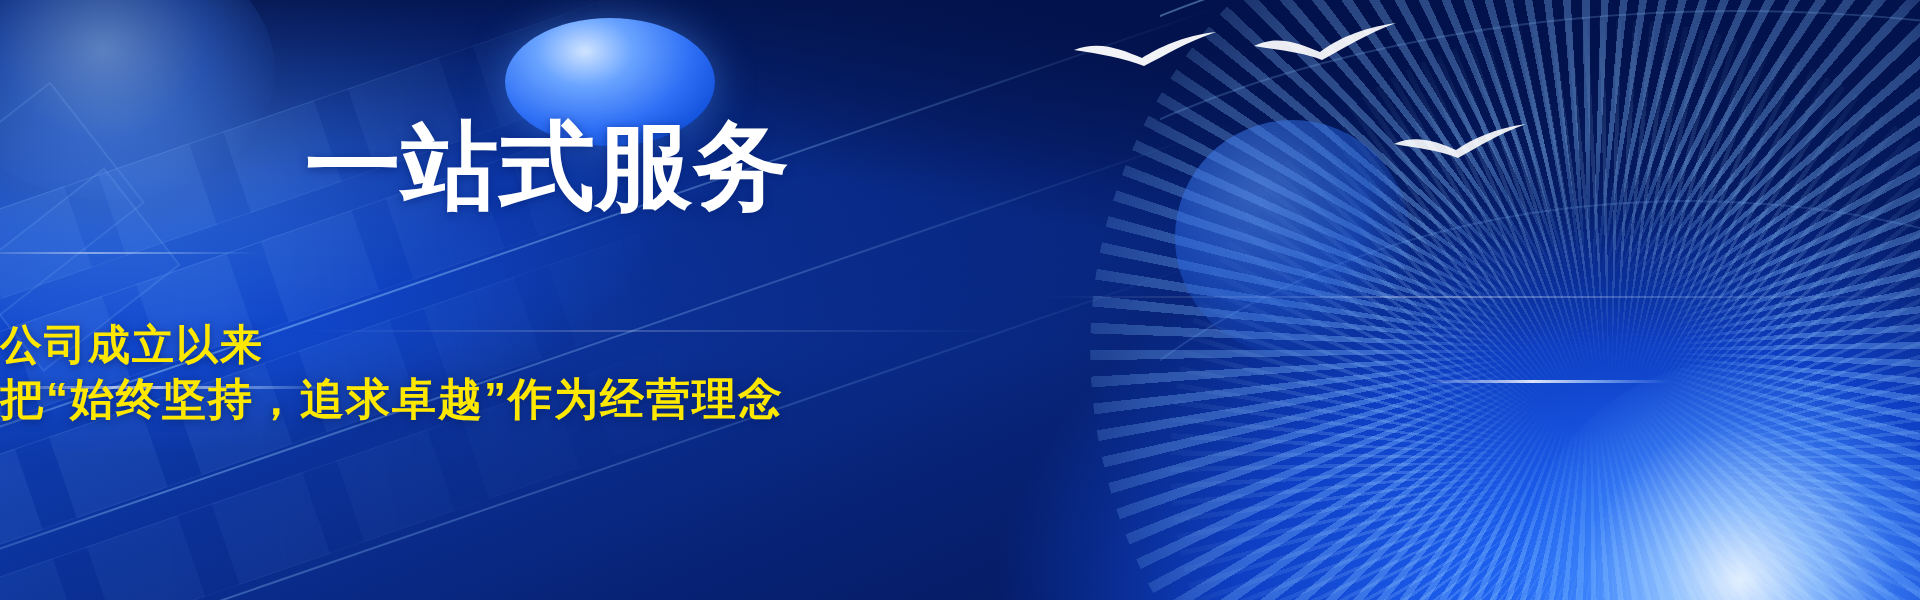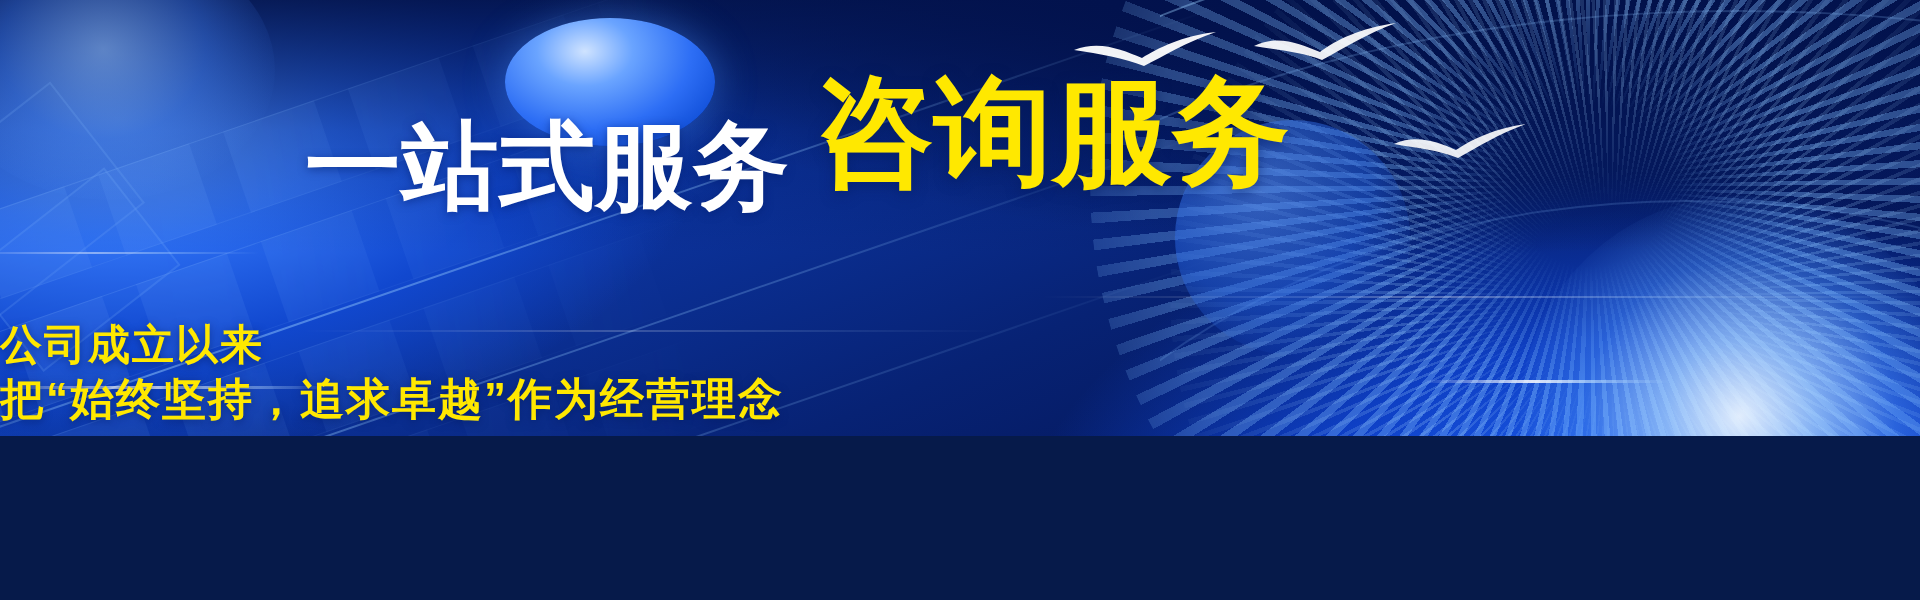--- a/index.html
+++ b/index.html
@@ -1,21 +1,21 @@
 <!DOCTYPE html>
 <html><head>
 <meta charset="utf-8">
 <title>Banner</title>
 <style>
   html,body{margin:0;padding:0;background:#061a4a;}
   body{font-family:"Liberation Sans","DejaVu Sans",sans-serif;}
 
   #banner{
     position:relative;
-    width:1920px;height:436px;
+    width:1920px;height:600px;
     overflow:hidden;
     background:#1d4ed8;
   }
 
   
   .bg-base{
     position:absolute;inset:0;
     background:
       radial-gradient(ellipse 900px 620px at 1640px 620px, #2e7bff 0%, #1b5ceb 22%, #0e3fc4 45%, rgba(10,46,150,0) 72%),
       radial-gradient(ellipse 760px 430px at 120px 120px, #5e9dff 0%, #2c6ef2 28%, #1148cf 52%, rgba(8,40,150,0) 78%),
@@ -222,21 +222,20 @@
     <svg class="bird" style="left:190px;top:0px;" width="150" height="46" viewBox="0 0 150 46">
       <path d="M4 26 C28 14, 50 24, 70 32 C86 20, 110 8, 146 3 C116 14, 94 28, 72 40 C52 32, 28 30, 4 26 Z" fill="#ffffff" opacity="0.92"></path>
     </svg>
     <svg class="bird" style="left:330px;top:100px;" width="140" height="44" viewBox="0 0 140 44">
       <path d="M4 24 C26 14, 48 22, 66 30 C82 19, 106 8, 136 4 C108 14, 88 27, 68 38 C48 30, 26 28, 4 24 Z" fill="#ffffff" opacity="0.9"></path>
     </svg>
   </div>
 
   <div class="headline">
     <div class="hl-white">一站式服务</div>
-    <div class="hl-yellow">咨询服务</div>
   </div>
 
   <div class="sub">
     <div class="sub-line l1">公司成立以来</div>
     <div class="sub-line l3">把“始终坚持，追求卓越”作为经营理念</div>
   </div>
 
 </div>
 
 </body></html>

